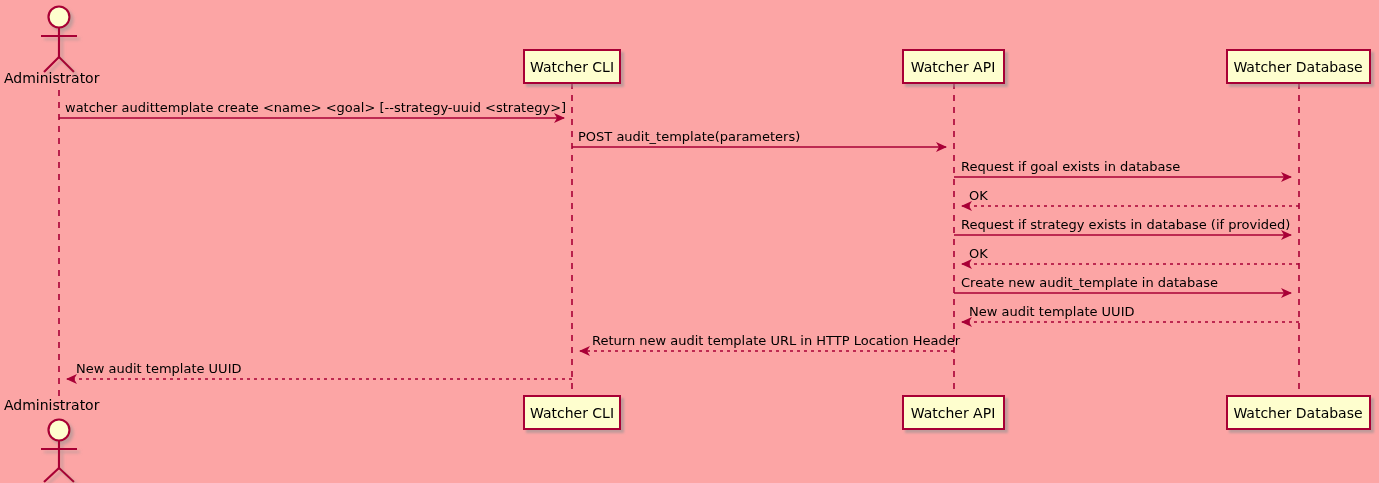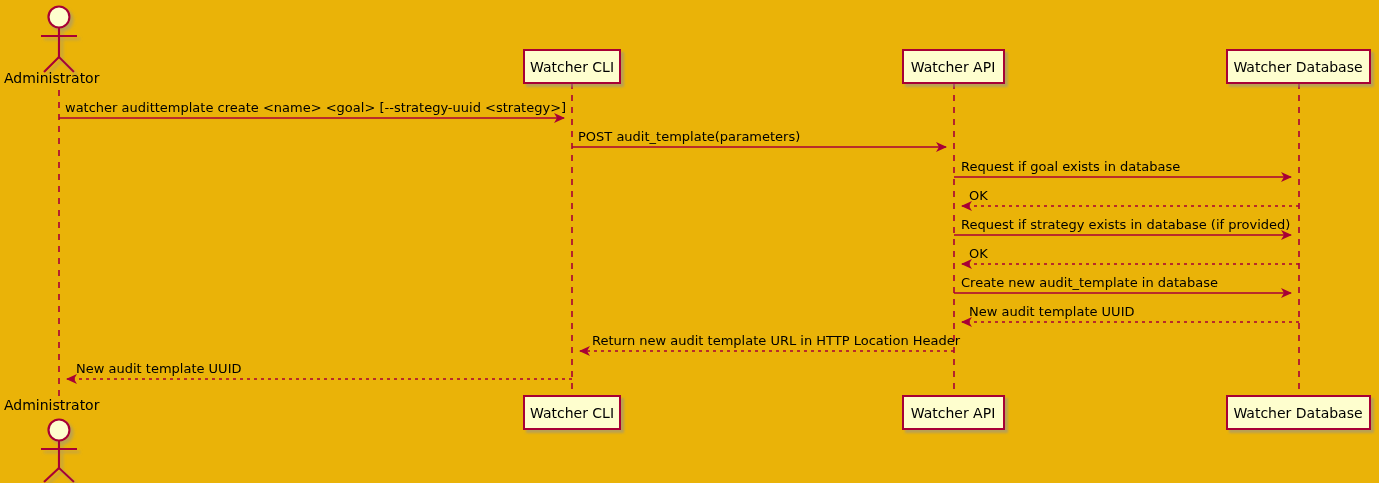--- a/index.html
+++ b/index.html
@@ -7,21 +7,21 @@
     padding: 0;
     background: #FFFFFF;
   }
   body {
     font-family: "DejaVu Sans", sans-serif;
   }
   #diagram-root {
     position: relative;
     width: 1379px;
     height: 483px;
-    background: #eab308;
+    background: #fca5a5;
     overflow: hidden;
   }
   svg.diagram-canvas {
     position: absolute;
     left: 0;
     top: 0;
     width: 1379px;
     height: 483px;
   }
   .msg-label {

